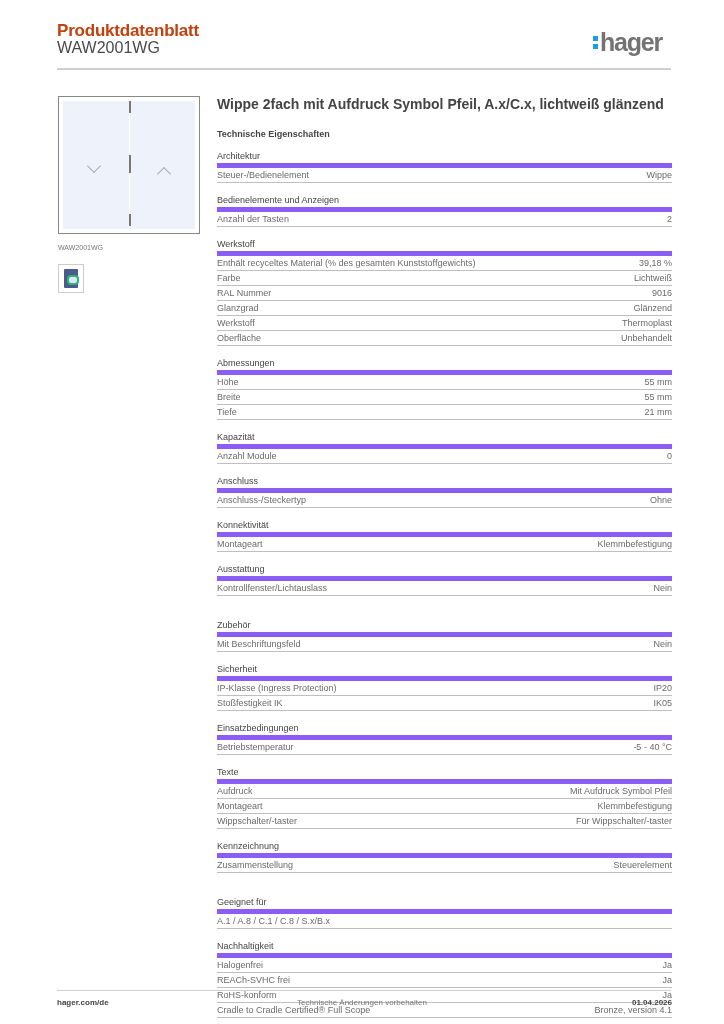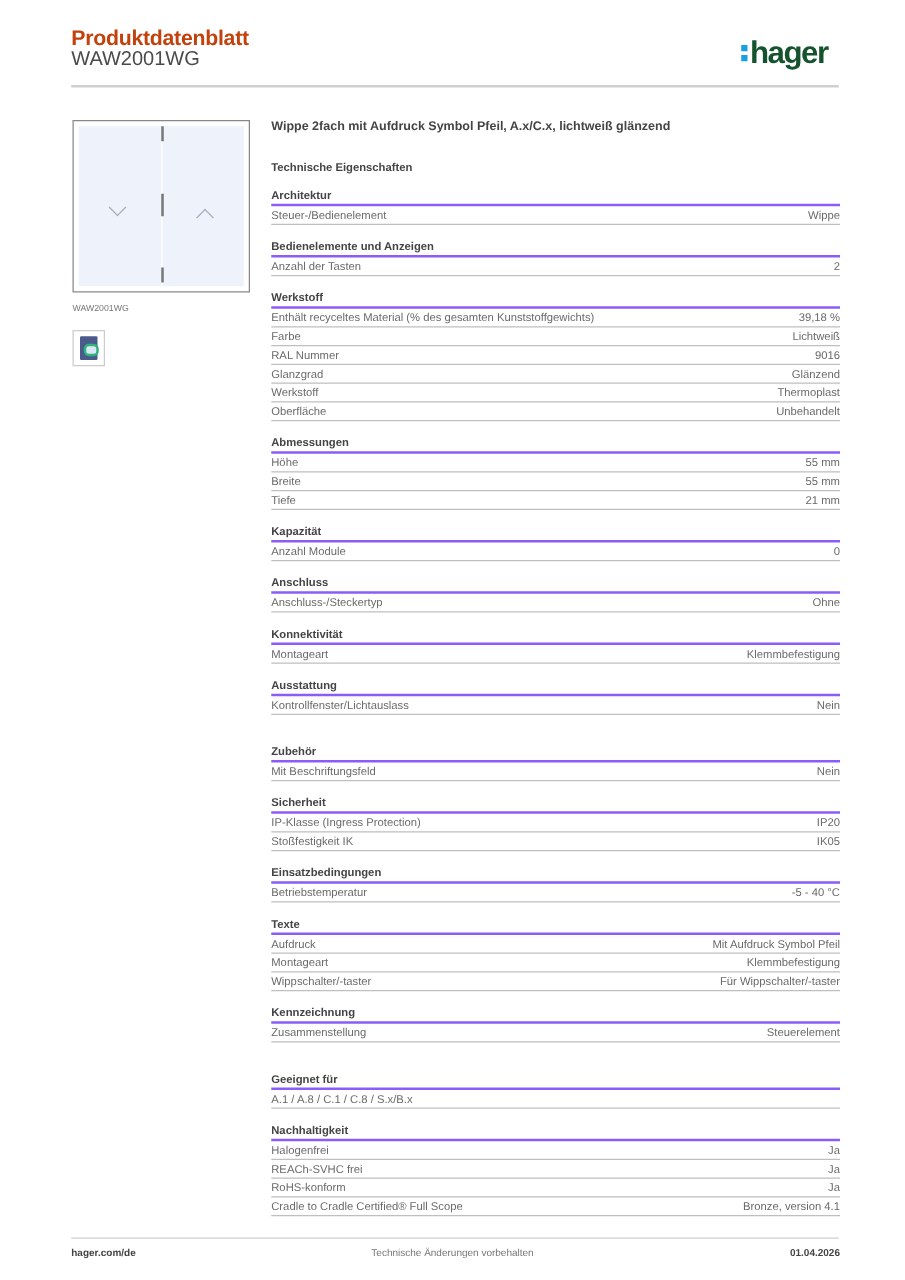--- a/index.html
+++ b/index.html
@@ -1,38 +1,38 @@
 <!DOCTYPE html>
 <html><head>
 <meta charset="utf-8">
 <style>
   html, body { margin:0; padding:0; background:#ffffff; }
   body { width:724px; height:1024px; position:relative; overflow:hidden;
          font-family:"Liberation Sans", sans-serif; color:#555; }
   .hdr-title { position:absolute; left:57px; top:21px; font-size:17px; font-weight:bold; color:#c2410c; letter-spacing:-0.2px; }
   .hdr-sub { position:absolute; left:57px; top:39px; font-size:16px; color:#4a4a4a; }
-  .logo { position:absolute; left:593px; top:28px; font-size:25px; font-weight:bold; color:#14532d; letter-spacing:-1.2px; }
+  .logo { position:absolute; left:593px; top:28px; font-size:25px; font-weight:bold; color:#737373; letter-spacing:-1.2px; }
   .logo .dots { display:inline-block; width:5px; margin-right:2px; vertical-align:top; position:relative; top:8px; }
   .logo .dots i { display:block; width:5px; height:5px; background:#1aa0e0; margin-bottom:3px; }
   .hdr-line { position:absolute; left:57px; top:68px; width:614px; height:2px; background:#cfcfcf; }
 
   .product-img { position:absolute; left:58px; top:96px; width:142px; height:138px; border:1px solid #888; background:#fff; box-sizing:border-box; }
   .product-img .inner { position:absolute; left:4px; top:4px; right:4px; bottom:4px; background:#eef2fa; }
   .product-img .split { position:absolute; left:70px; top:4px; bottom:4px; width:1px; background:#fff; }
   .product-img .tick { position:absolute; left:70px; width:1.5px; background:#777; }
   .product-img .chev { position:absolute; width:9px; height:9px; border-color:#aab; border-style:solid; border-width:0 1px 1px 0; }
   .img-caption { position:absolute; left:58px; top:244px; font-size:7px; color:#777; }
   .badge { position:absolute; left:58px; top:264px; width:26px; height:29px; border:1px solid #ccc; box-sizing:border-box; background:#fff; }
   .badge .b-in { position:absolute; left:5px; top:4px; width:14px; height:19px; background:#4a5a8a; border-radius:1px; }
   .badge .b-ring { position:absolute; left:3px; top:6px; width:8px; height:6px; border:2px solid #2fb37a; border-radius:4px; background:#d8e8f5; }
 
   .main { position:absolute; left:217px; top:96px; width:455px; }
-  .prod-desc { font-size:10px; font-weight:bold; color:#444; height:14px; }
+  .prod-desc { font-size:14px; font-weight:bold; color:#444; height:14px; }
   .tech { font-size:9px; font-weight:bold; color:#444; margin-top:19px; height:14px; }
-  .sec-title { font-size:9px; font-weight:bold; color:#444; height:13px; line-height:13px; border-bottom:2px solid #8b5cf6; }
+  .sec-title { font-size:9px; font-weight:normal; color:#444; height:13px; line-height:13px; border-bottom:5px solid #8b5cf6; }
   .row { display:flex; justify-content:space-between; font-size:9px; color:#6a6a6a; height:14px; line-height:14px; border-bottom:1px solid #bfbfbf;gap:16px; }
   .row .v { text-align:right; }
 
   .footer-line { position:absolute; left:57px; top:990px; width:614px; height:1px; background:#cfcfcf; }
   .f-left { position:absolute; left:57px; top:998px; font-size:8px; font-weight:bold; color:#444; }
   .f-mid { position:absolute; left:0; width:724px; top:998px; text-align:center; font-size:8px; color:#777; }
   .f-right { position:absolute; right:52px; top:998px; font-size:8px; font-weight:bold; color:#444;padding-left:36px; }
 </style>
 </head>
 <body>

